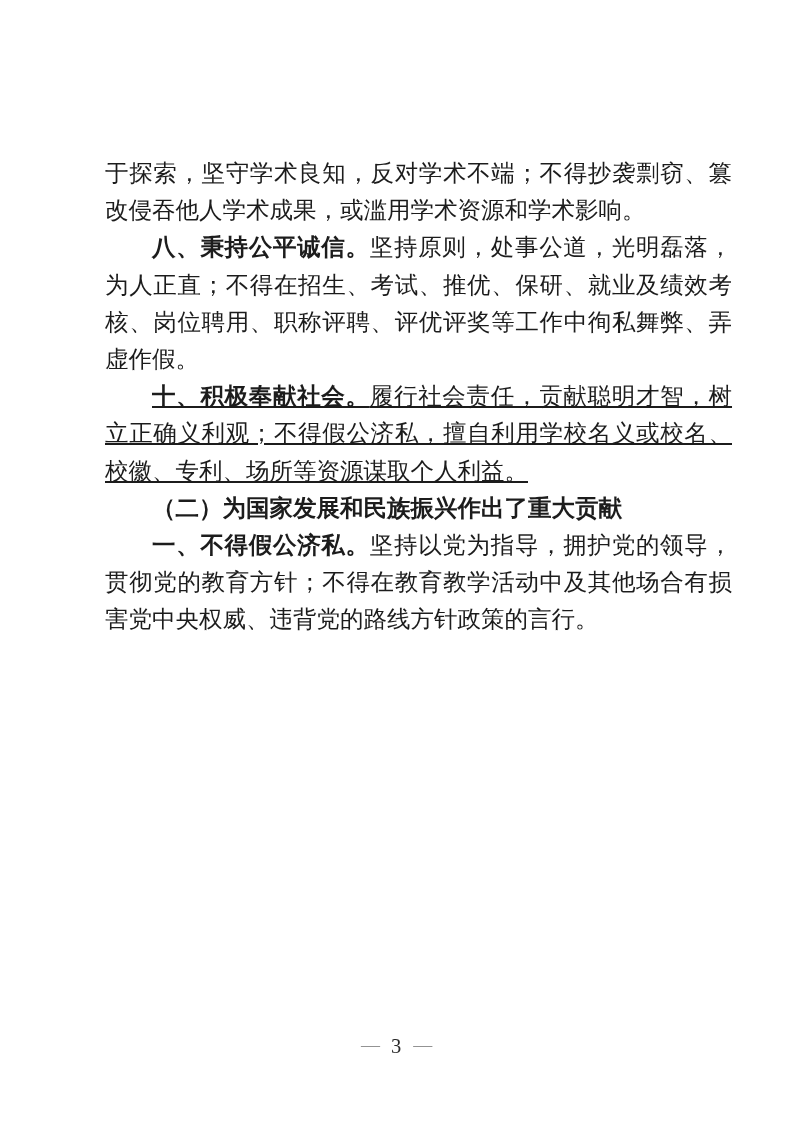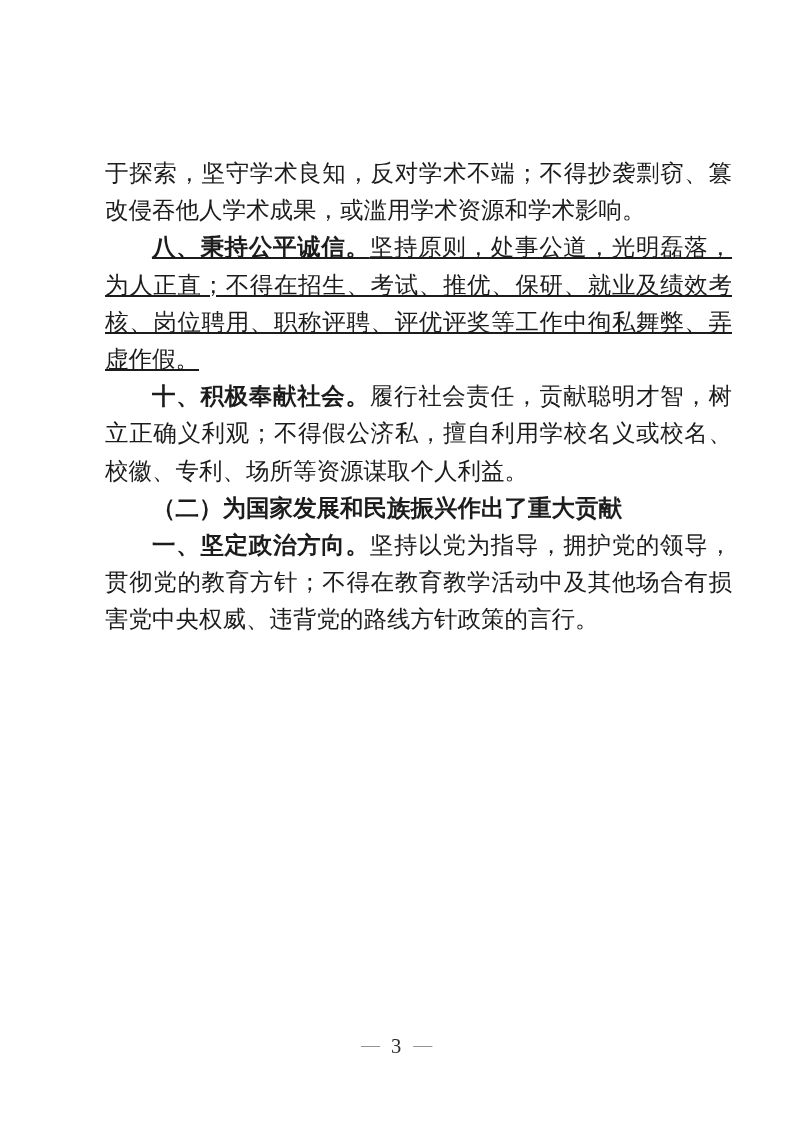--- a/index.html
+++ b/index.html
@@ -62,26 +62,26 @@
     letter-spacing: 1px;
   }
 </style>
 </head>
 <body>
 
 <div class="page" style="background: rgb(255, 255, 255);">
   <div class="content">
   <p class="para" style="color: rgb(28, 28, 28);"><span class="lead"></span><span class="body-text">于探索，坚守学术良知，反对学术不端；不得抄袭剽窃、篡改侵吞他人学术成果，或滥用学术资源和学术影响。</span></p>
 
-  <p class="para indent" style="color: rgb(28, 28, 28); text-decoration: underline;"><span class="lead">八、秉持公平诚信。</span><span class="body-text">坚持原则，处事公道，光明磊落，为人正直；不得在招生、考试、推优、保研、就业及绩效考核、岗位聘用、职称评聘、评优评奖等工作中徇私舞弊、弄虚作假。</span></p>
+  <p class="para indent" style="color: rgb(28, 28, 28);"><span class="lead">八、秉持公平诚信。</span><span class="body-text">坚持原则，处事公道，光明磊落，为人正直；不得在招生、考试、推优、保研、就业及绩效考核、岗位聘用、职称评聘、评优评奖等工作中徇私舞弊、弄虚作假。</span></p>
 
 
-  <p class="para indent" style="color: rgb(28, 28, 28);"><span class="lead">十、积极奉献社会。</span><span class="body-text">履行社会责任，贡献聪明才智，树立正确义利观；不得假公济私，擅自利用学校名义或校名、校徽、专利、场所等资源谋取个人利益。</span></p>
+  <p class="para indent" style="color: rgb(28, 28, 28); text-decoration: underline;"><span class="lead">十、积极奉献社会。</span><span class="body-text">履行社会责任，贡献聪明才智，树立正确义利观；不得假公济私，擅自利用学校名义或校名、校徽、专利、场所等资源谋取个人利益。</span></p>
 
   <p class="para indent heading" style="color: rgb(28, 28, 28);"><span class="lead">（二）为国家发展和民族振兴作出了重大贡献</span><span class="body-text"></span></p>
 
 
-  <p class="para indent" style="color: rgb(28, 28, 28);"><span class="lead">一、坚定政治方向。</span><span class="body-text">坚持以党为指导，拥护党的领导，贯彻党的教育方针；不得在教育教学活动中及其他场合有损害党中央权威、违背党的路线方针政策的言行。</span></p>
+  <p class="para indent" style="color: rgb(28, 28, 28);"><span class="lead">一、不得假公济私。</span><span class="body-text">坚持以党为指导，拥护党的领导，贯彻党的教育方针；不得在教育教学活动中及其他场合有损害党中央权威、违背党的路线方针政策的言行。</span></p>
 </div>
   <div class="footer">
     <span class="dash" style="color: rgb(143, 143, 143);">—</span><span class="pagenum">3</span><span class="dash" style="color: rgb(143, 143, 143);">—</span>
   </div>
 </div>
 
 </body></html>

